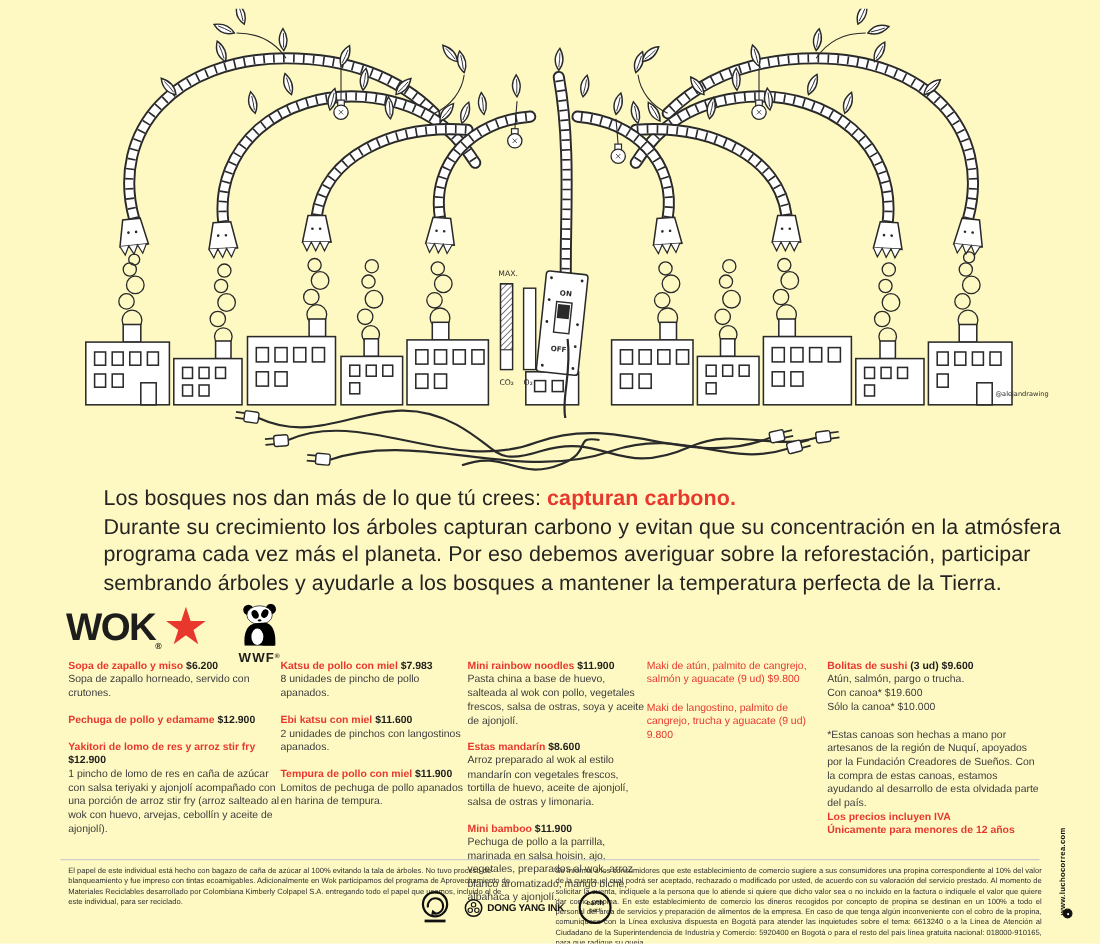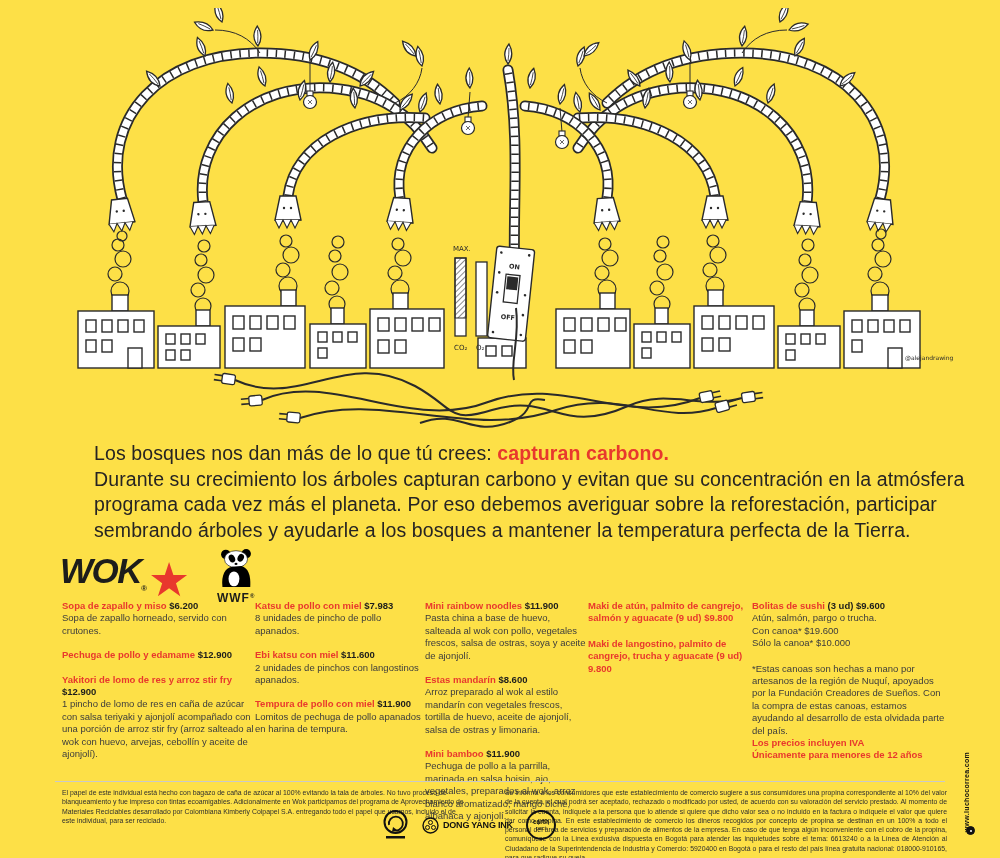--- a/index.html
+++ b/index.html
@@ -1,17 +1,17 @@
 <!DOCTYPE html>
 <html><head>
 <meta charset="utf-8">
 <style>
   :root{ --red:#e8382d; --ink:#1d1d1b; --line:#2a2a2a; }
   html,body{margin:0;padding:0;background:#fff;}
-  .page{position:relative;width:1000px;height:858px;background:#fde047;overflow:hidden;
+  .page{position:relative;width:1000px;height:858px;background:#fef9c3;overflow:hidden;
         font-family:"Liberation Sans","DejaVu Sans",sans-serif;color:var(--ink);}
 
   
   .illus{position:absolute;left:0;top:8px;width:1000px;height:430px;}
   .ln{fill:#fff;stroke:var(--line);stroke-width:1.4;}
   .thin{fill:none;stroke:var(--line);stroke-width:1;}
   .smoke circle{fill:none;stroke:var(--line);stroke-width:1.2;}
   .tube-o{fill:none;stroke:var(--line);stroke-width:11;stroke-linecap:round;}
   .tube-i{fill:none;stroke:#fff;stroke-width:7.5;stroke-linecap:round;}
   .tube-r{fill:none;stroke:var(--line);stroke-width:7.5;stroke-dasharray:1.5 7.5;}
@@ -19,39 +19,39 @@
   .illus text{font-family:"DejaVu Sans",sans-serif;fill:var(--line);}
   .credit{font-size:6px;fill:#8a8a8a;}
 
   
   .headline{position:absolute;left:62px;top:441px;width:905px;font-size:19.5px;
             line-height:25.5px;color:#262423;letter-spacing:.1px;margin-left:32px;}
   .headline .hl{color:var(--red);font-weight:bold;}
 
   
   .brand{position:absolute;left:60px;top:549px;display:flex;align-items:flex-start;}
-  .wok{display:flex;align-items:center;font-style:italic;}
+  .wok{display:flex;align-items:flex-start;}
   .wok-text{font-size:35px;font-weight:bold;letter-spacing:-1.5px;color:var(--ink);line-height:44px;}
   .wok-reg{font-size:8px;vertical-align:-8px;letter-spacing:0;}
   .star{color:var(--red);font-size:47px;line-height:40px;margin-left:1px;}
   .wwf{margin-left:18px;text-align:center;width:56px;}
   .wwf-label{font-size:12px;font-weight:bold;letter-spacing:1px;line-height:10px;}
   .wwf-reg{font-size:6px;vertical-align:4px;}
 
   
   .menu-col{position:absolute;top:600px;font-size:9.5px;line-height:12.4px;color:#3c3c3c;}
   #col1{left:62px;width:196px}
   #col2{left:255px;width:168px}
   #col3{left:425px;width:162px}
   #col4{left:588px;width:162px}
   #col5{left:752px;width:198px}
   .item{margin-bottom:12px;}
   .iname{color:var(--red);font-weight:bold;}
   .iprice{color:var(--ink);font-weight:bold;}
-  .red-item{color:var(--red);font-weight:bold;margin-bottom:13px;}
+  .red-item{color:var(--red);font-weight:normal;margin-bottom:13px;}
   .note{margin-top:13px;}
   .legal{margin-top:0;color:var(--red);font-weight:bold;}
   .legal div{margin:0;}
 
   
   .footer-rule{position:absolute;left:55px;top:781px;width:890px;border-top:1px solid #c9c9c9;}
   .fleft{position:absolute;left:62px;top:788px;width:402px;font-size:6.9px;line-height:9.3px;color:#2e2e2e;}
   .fright{position:absolute;left:505px;top:788px;width:442px;font-size:6.9px;line-height:9.3px;color:#2e2e2e;text-align:justify;}
   .flogos{position:absolute;left:382px;top:810px;display:flex;align-items:center;gap:13px;}
   .dy{display:flex;align-items:center;gap:4px;}

